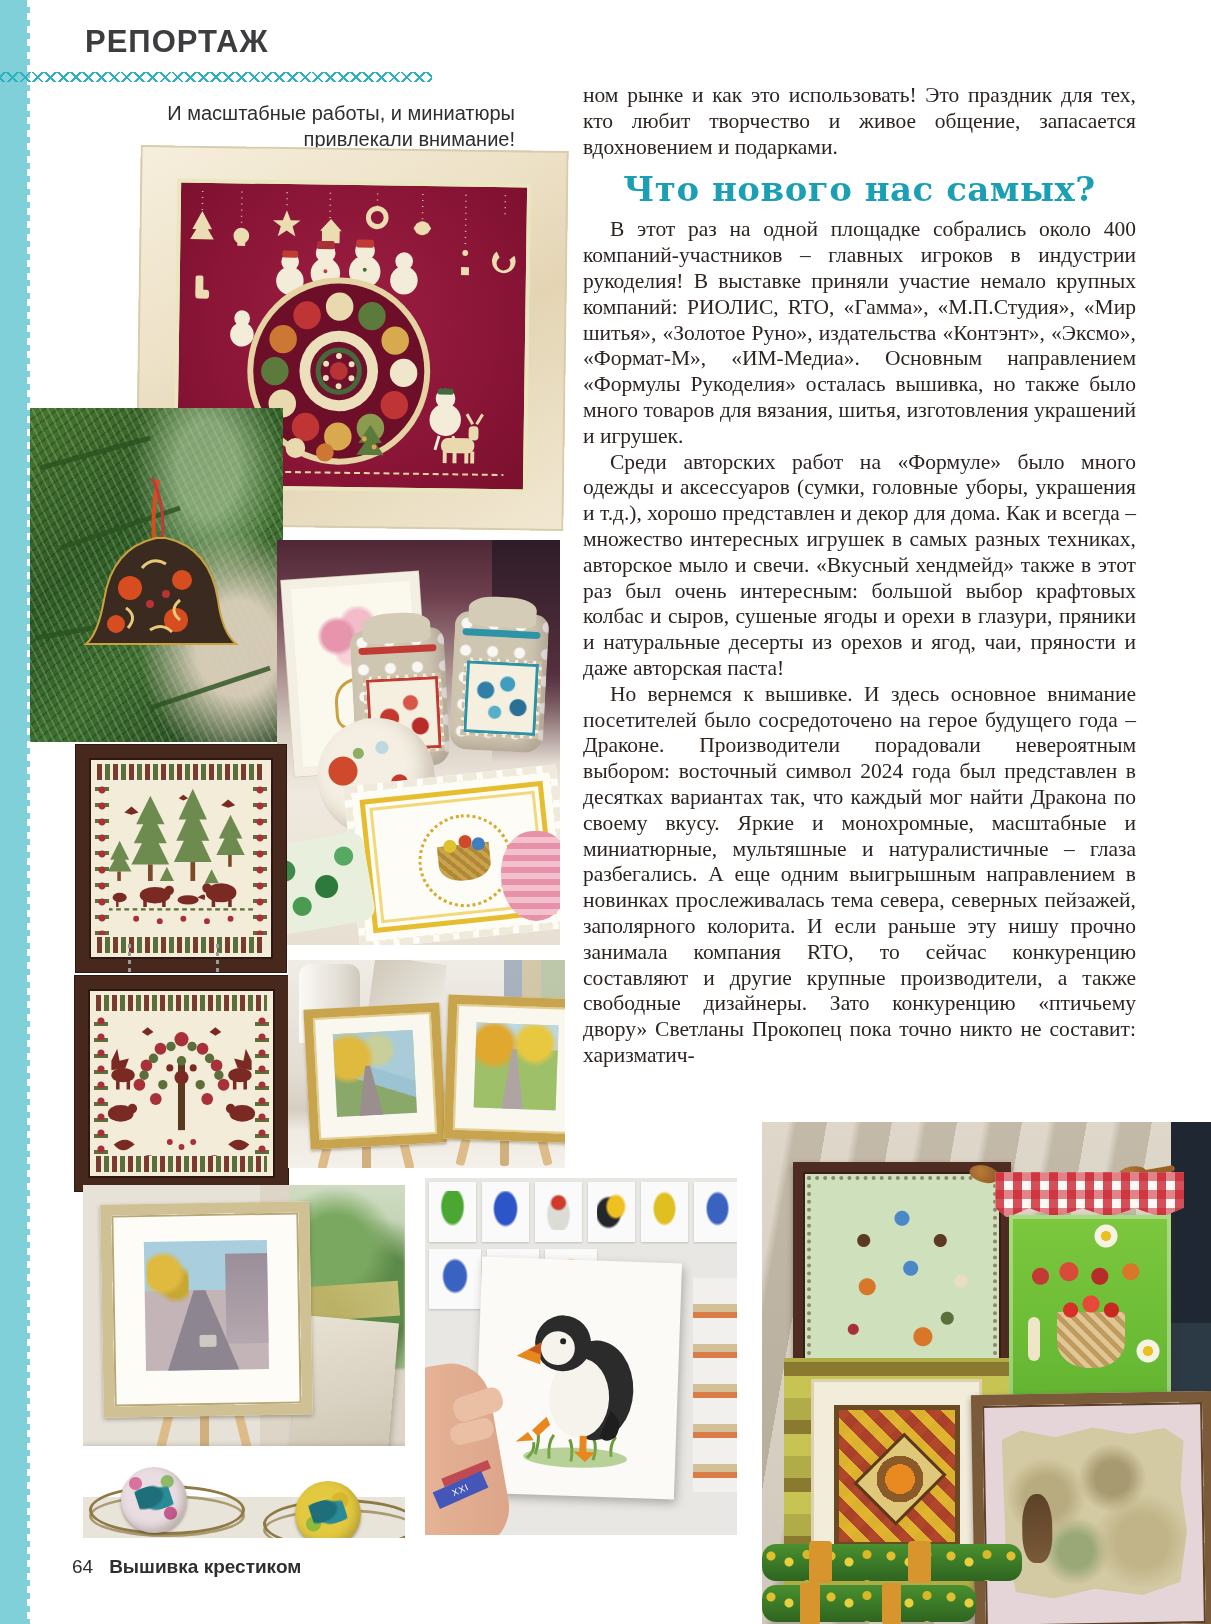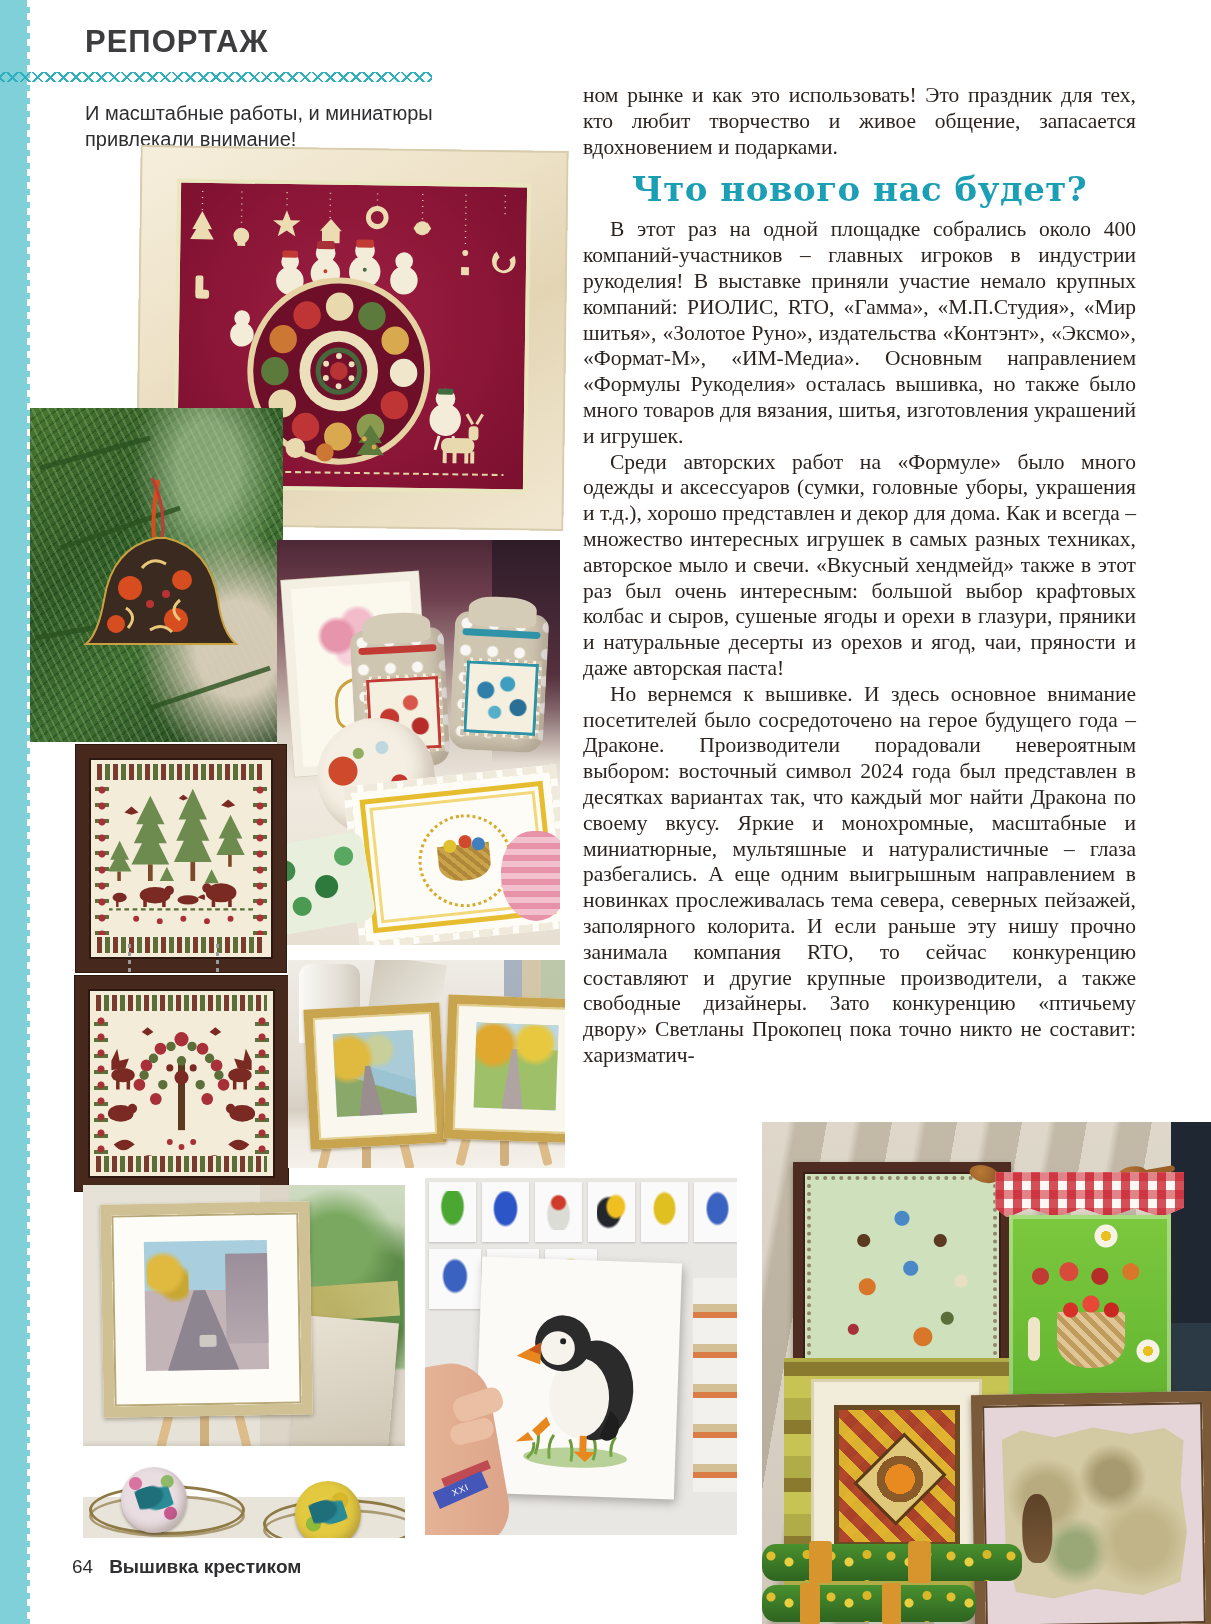--- a/index.html
+++ b/index.html
@@ -10,21 +10,21 @@
   .teal-strip::after{content:"";position:absolute;right:-1px;top:0;width:4px;height:100%;
         background:repeating-linear-gradient(180deg,#ffffff 0 7px,rgba(255,255,255,0) 7px 13px);}
   
   .section-label{position:absolute;left:85px;top:24px;margin:0;font-family:"Liberation Sans",sans-serif;
         font-size:31px;font-weight:600;letter-spacing:1px;color:#3d3d3f;}
   .zigzag{position:absolute;left:0;top:72px;width:432px;height:10px;
         background:
           repeating-linear-gradient(45deg,rgba(47,176,189,0) 0 2px,#2fb0bd 2px 4px,rgba(47,176,189,0) 4px 9px),
           repeating-linear-gradient(-45deg,rgba(47,176,189,0) 0 2px,#2fb0bd 2px 4px,rgba(47,176,189,0) 4px 9px);}
   .caption{position:absolute;left:85px;top:100px;width:430px;margin:0;font-family:"Liberation Sans",sans-serif;
-        font-size:20px;line-height:1.32;color:#2e2e30;}
+        font-size:20px;line-height:1.32;color:#2e2e30;text-align:right;}
   
   .article{position:absolute;left:583px;top:83px;width:553px;}
   .body-text{margin:0;font-size:21.5px;line-height:1.2;text-align:justify;color:#2c2420;}
   .body-text.indent{text-indent:27px;}
   .article-heading{margin:9px 0 8px 0;text-align:center;font-family:"DejaVu Serif",serif;
         font-weight:bold;font-size:34px;color:#1a9fb5;letter-spacing:.5px;}
   
   .footer{position:absolute;left:72px;top:1556px;font-family:"Liberation Sans",sans-serif;
         font-size:19px;color:#2e2e30;}
   .footer .num{font-weight:400;margin-right:16px;}
@@ -819,21 +819,21 @@
         </span>
       <span class="roll r2">
           <span class="strap st1"></span>
           <span class="strap st2"></span>
         </span>
     </div>
   </div>
 
   <div class="article">
     <p class="body-text">ном рынке и как это использовать! Это праздник для тех, кто любит творчество и живое общение, запасается вдохновением и подарками.</p>
-    <h2 class="article-heading">Что нового нас будет?</h2>
+    <h2 class="article-heading">Что нового нас самых?</h2>
     <p class="body-text indent">В этот раз на одной площадке собрались около 400 компаний-участников – главных игроков в индустрии рукоделия! В выставке приняли участие немало крупных компаний: РИОЛИС, RTO, «Гамма», «М.П.Студия», «Мир шитья», «Золотое Руно», издательства «Контэнт», «Эксмо», «Формат-М», «ИМ-Медиа». Основным направлением «Формулы Рукоделия» осталась вышивка, но также было много товаров для вязания, шитья, изготовления украшений и игрушек.</p>
     <p class="body-text indent">Среди авторских работ на «Формуле» было много одежды и аксессуаров (сумки, головные уборы, украшения и т.д.), хорошо представлен и декор для дома. Как и всегда – множество интересных игрушек в самых разных техниках, авторское мыло и свечи. «Вкусный хендмейд» также в этот раз был очень интересным: большой выбор крафтовых колбас и сыров, сушеные ягоды и орехи в глазури, пряники и натуральные десерты из орехов и ягод, чаи, пряности и даже авторская паста!</p>
     <p class="body-text indent">Но вернемся к вышивке. И здесь основное внимание посетителей было сосредоточено на герое будущего года – Драконе. Производители порадовали невероятным выбором: восточный символ 2024 года был представлен в десятках вариантах так, что каждый мог найти Дракона по своему вкусу. Яркие и монохромные, масштабные и миниатюрные, мультяшные и натуралистичные – глаза разбегались. А еще одним выигрышным направлением в новинках прослеживалась тема севера, северных пейзажей, заполярного колорита. И если раньше эту нишу прочно занимала компания RTO, то сейчас конкуренцию составляют и другие крупные производители, а также свободные дизайнеры. Зато конкуренцию «птичьему двору» Светланы Прокопец пока точно никто не составит: харизматич-</p>
   </div>
 
   <div class="footer">
     <span class="num">64</span><span class="mag">Вышивка крестиком</span>
   </div>
 
 </div>

